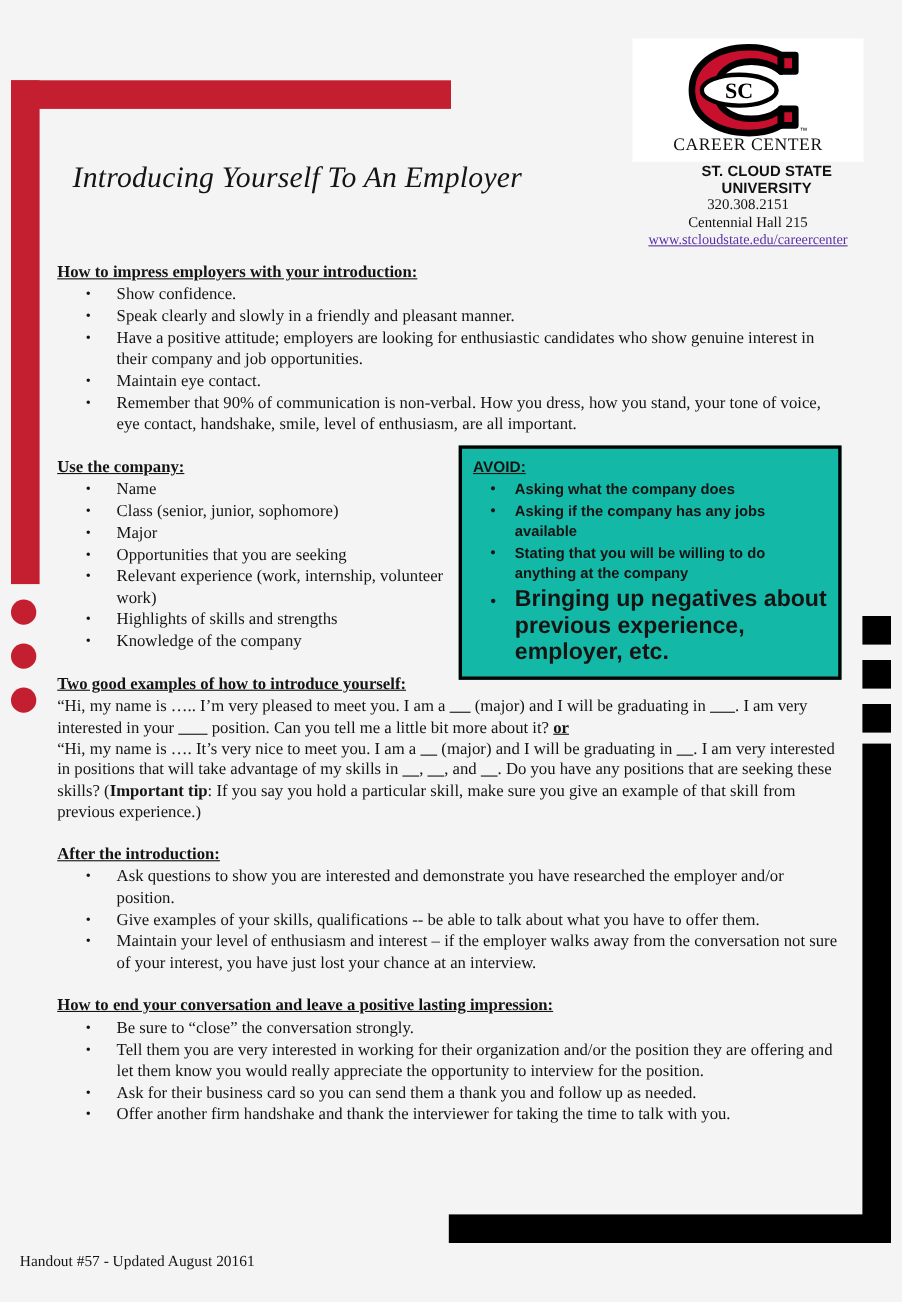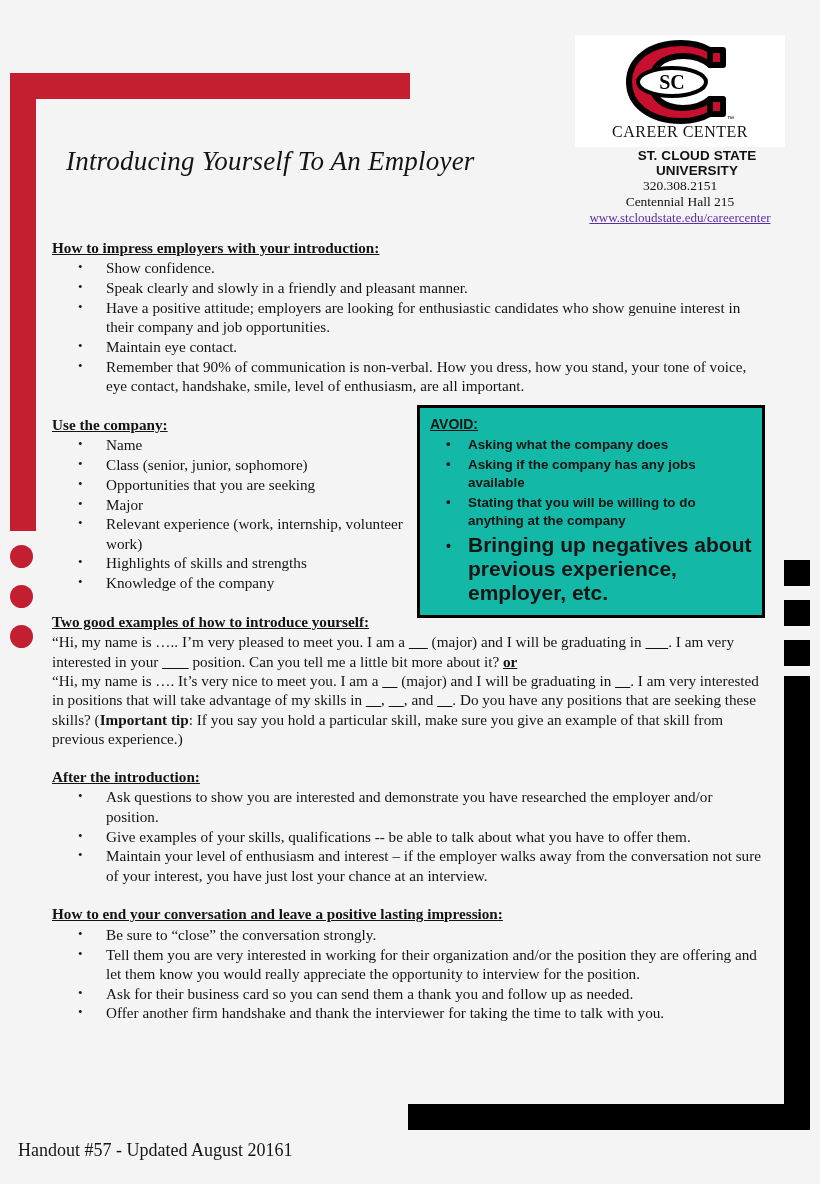--- a/index.html
+++ b/index.html
@@ -224,21 +224,21 @@
   .ul-text { text-decoration: underline; font-weight: bold; }
   .b { font-weight: bold; }
   .blank { text-decoration: underline; letter-spacing: 0; }
 
   
   .footer {
     position: absolute;
     left: 18px;
     top: 1140px;
     width: 782px;
-    font-size: 18px;
+    font-size: 14px;
     display: flex;
   }
 </style>
 </head>
 <body>
 
 <div class="page">
 
   <div class="red-bar-top"></div>
   <div class="red-bar-left"></div>
@@ -283,22 +283,22 @@
     </ul>
 
     <div class="gap-md"></div>
 
     <div class="split">
       <div class="left-col">
         <div class="sec-head">Use the company:</div>
         <ul class="blist">
           <li>Name</li>
           <li>Class (senior, junior, sophomore)</li>
+          <li>Major</li>
           <li>Opportunities that you are seeking</li>
-          <li>Major</li>
           <li>Relevant experience (work, internship, volunteer work)</li>
           <li>Highlights of skills and strengths</li>
           <li>Knowledge of the company</li>
         </ul>
       </div>
 
       <div class="avoid-box">
         <div class="avoid-title">AVOID:</div>
         <ul class="avoid-list">
           <li>Asking what the company does</li>

